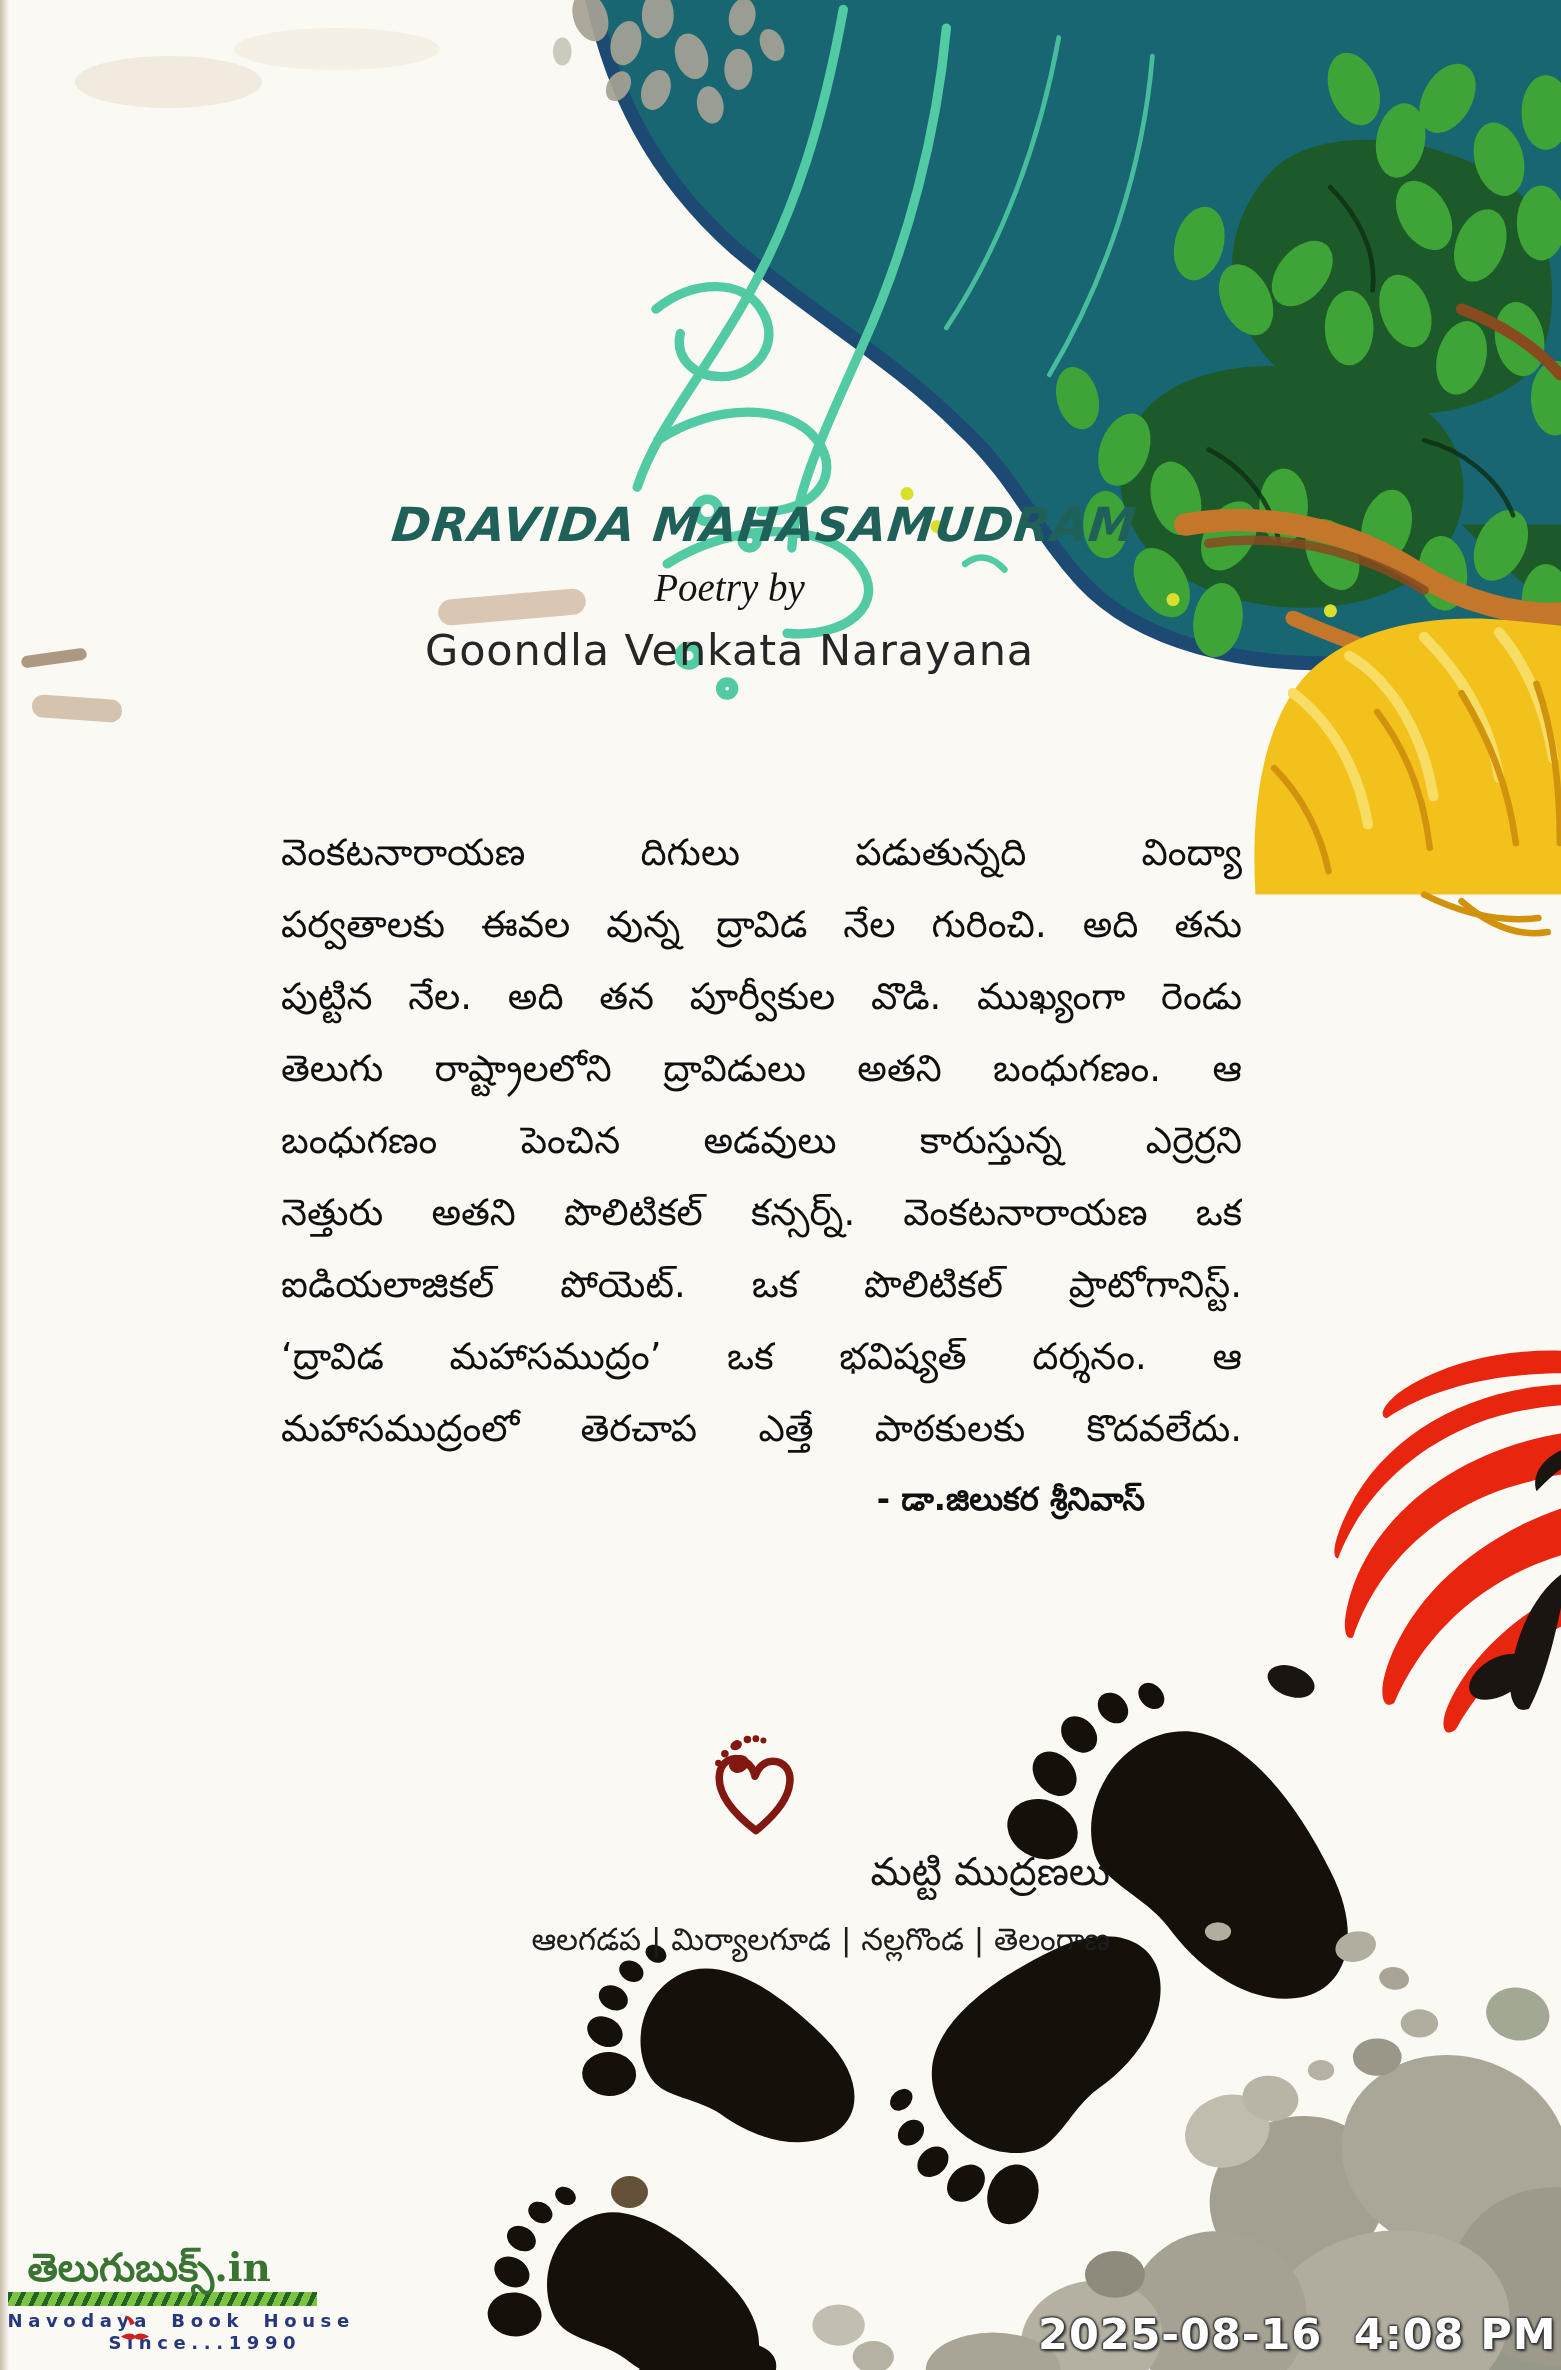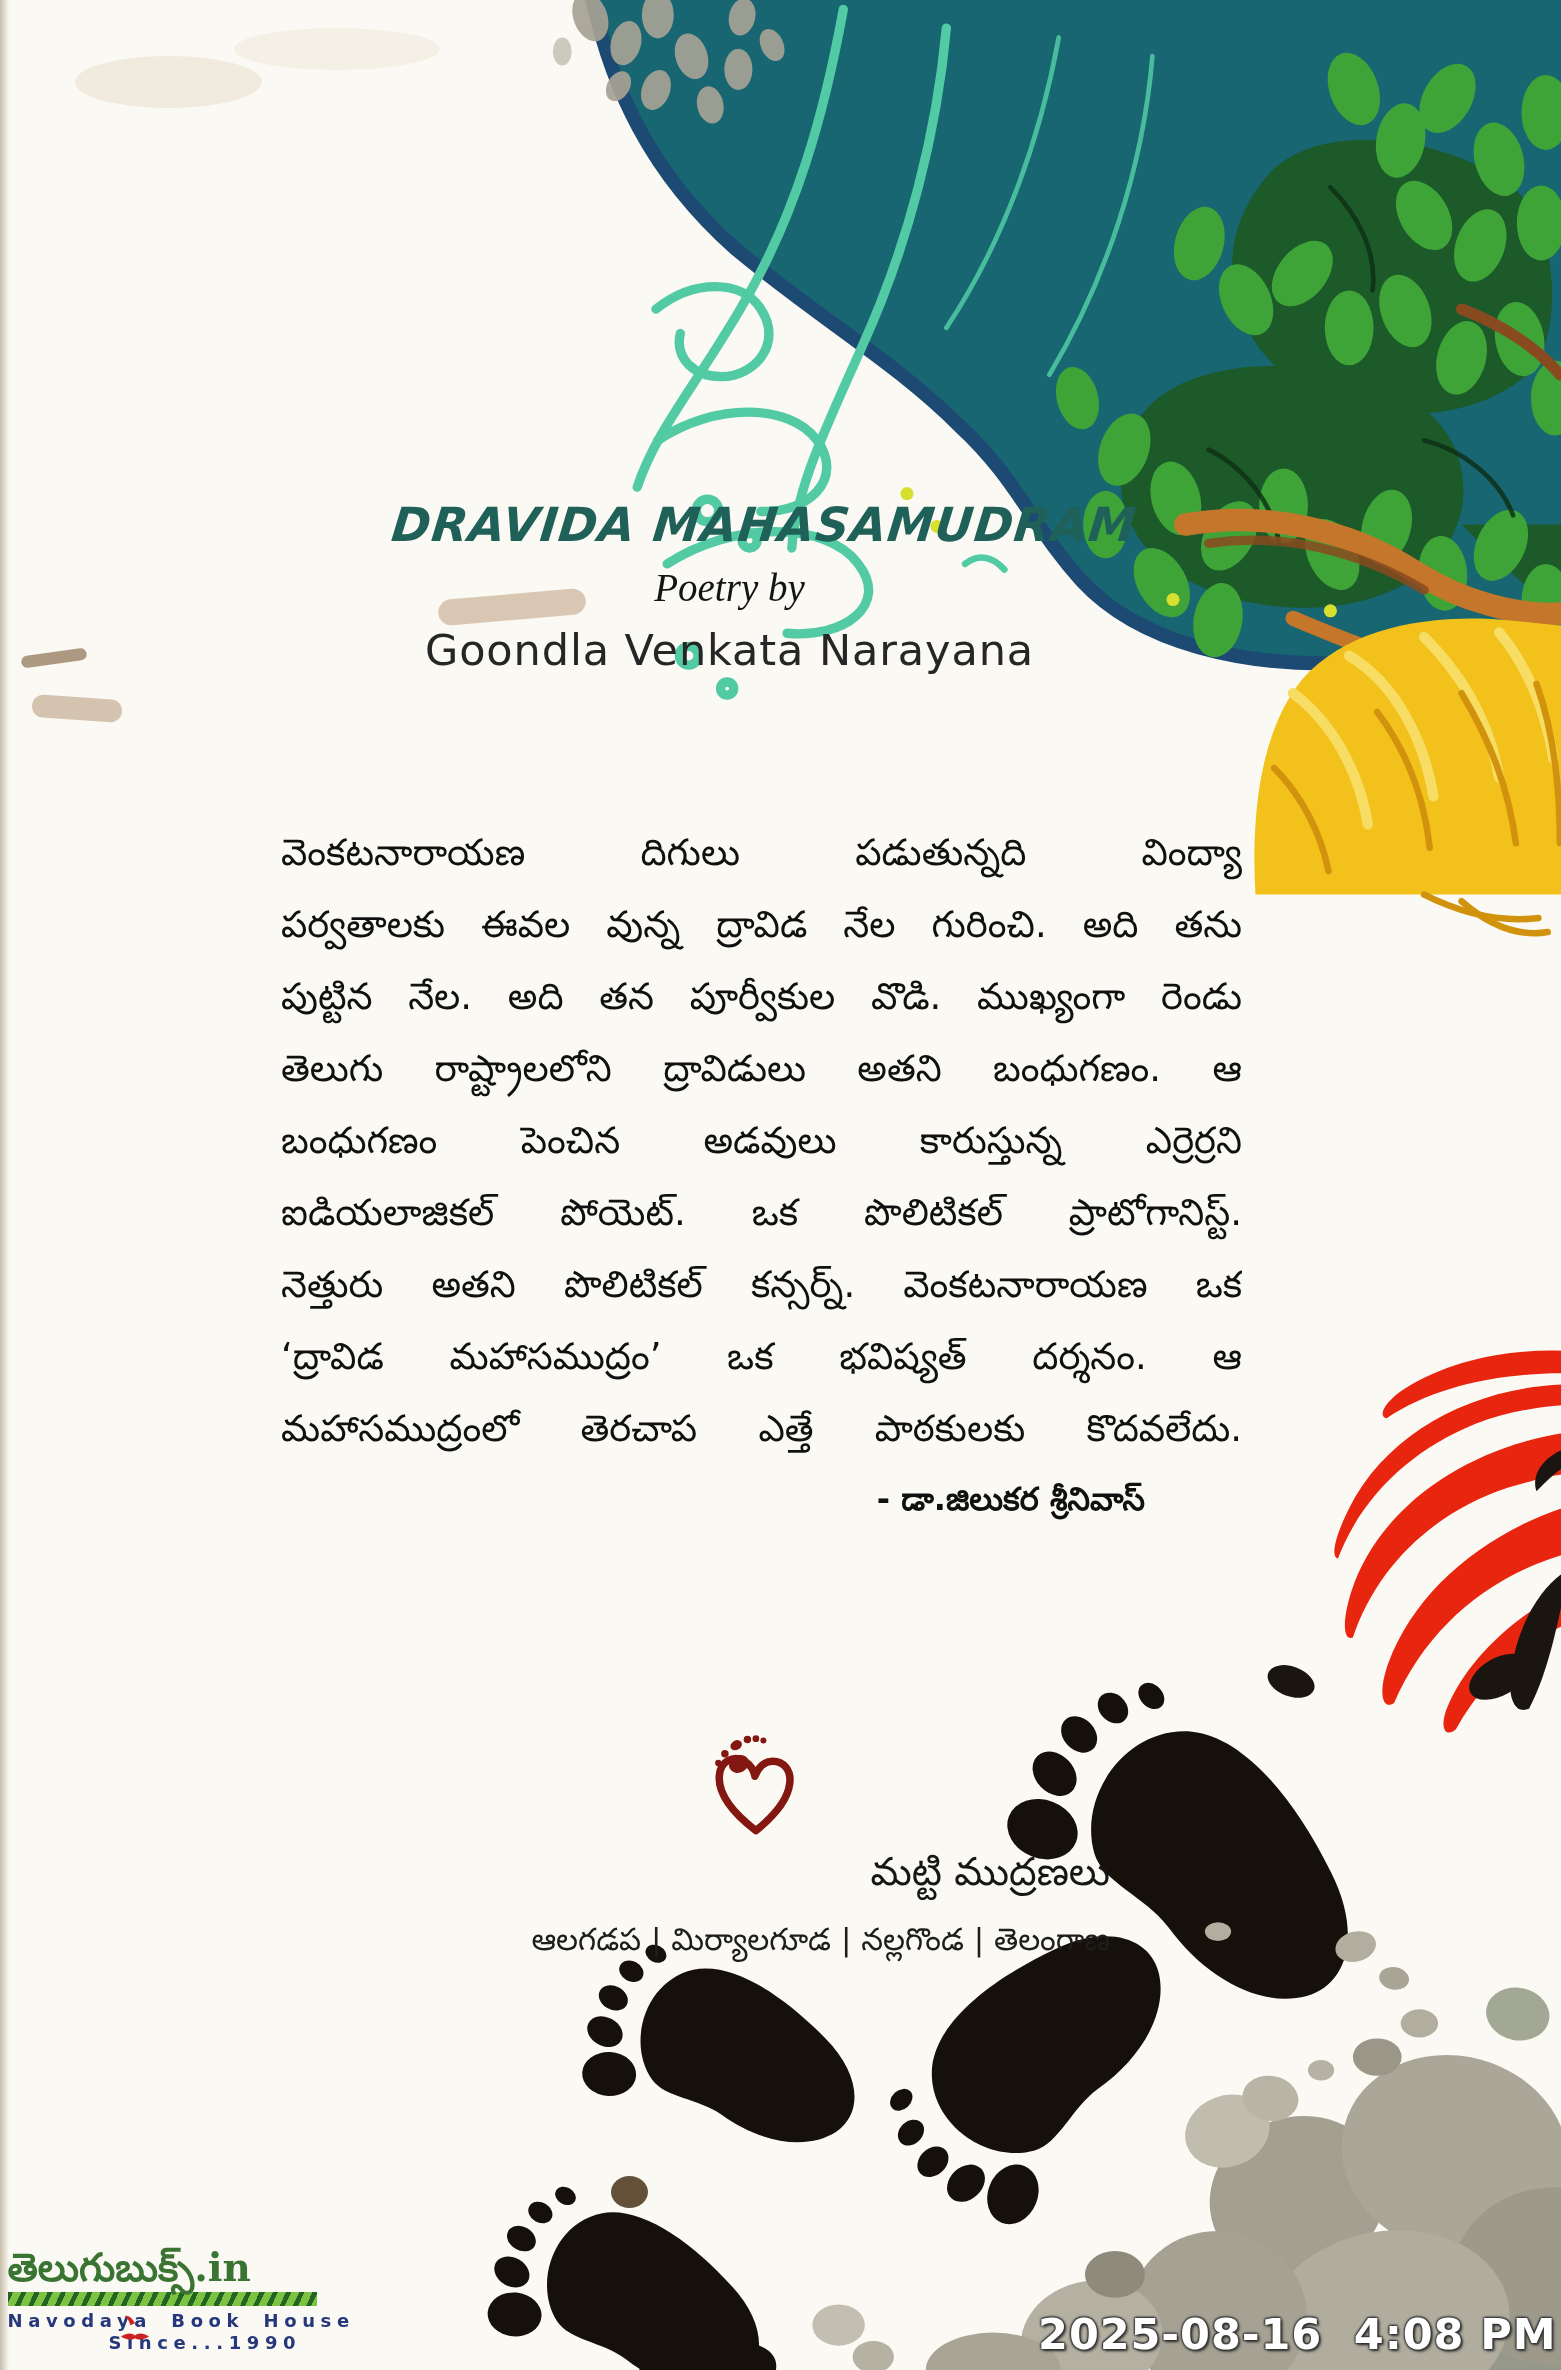--- a/index.html
+++ b/index.html
@@ -32,21 +32,21 @@
 
   
   .publisher{position:absolute;left:398px;top:1733px;width:712px;text-align:right;color:#161616;}
   .publisher .heart{display:block;margin:0 auto;}
   .publisher-name{font-size:39px;margin-top:9.4px;}
   .publisher-locations{font-size:31px;margin-top:17px;color:#1d1d1d;}
 
   
   .watermark{position:absolute;left:7.5px;top:2245px;width:323px;}
   .wm-site{font-family:"DejaVu Serif",serif;font-weight:bold;font-size:39px;color:#3a7433;
-    line-height:45px;white-space:nowrap;}
+    line-height:45px;white-space:nowrap;margin-left:20px;}
   .wm-banner{height:14px;width:309px;margin-top:1.9px;background:#7dc242;
     background-image:repeating-linear-gradient(115deg,rgba(24,90,30,.9) 0 4.7px,rgba(125,194,66,0) 4.7px 12px);}
   .wm-store{font-size:18px;font-weight:bold;color:#27377c;letter-spacing:5.6px;word-spacing:7.5px;
     margin-top:3.7px;white-space:nowrap;}
   .wm-since{font-size:18px;font-weight:bold;color:#27377c;letter-spacing:5.6px;
     margin-top:1.9px;padding-left:101px;white-space:nowrap;}
   .wm-bird{position:absolute;left:111px;top:69px;}
 
   
   .timestamp{position:absolute;right:5.6px;bottom:11px;font-size:43px;font-weight:bold;color:#ffffff;
@@ -234,22 +234,22 @@
   <div class="poetry-by">Poetry by</div>
   <div class="author">Goondla Venkata Narayana</div>
 </div>
 
 <div class="blurb">
   <div class="blurb-line">వెంకటనారాయణ దిగులు పడుతున్నది వింద్యా</div>
   <div class="blurb-line">పర్వతాలకు ఈవల వున్న ద్రావిడ నేల గురించి. అది తను</div>
   <div class="blurb-line">పుట్టిన నేల. అది తన పూర్వీకుల వొడి. ముఖ్యంగా రెండు</div>
   <div class="blurb-line">తెలుగు రాష్ట్రాలలోని ద్రావిడులు అతని బంధుగణం. ఆ</div>
   <div class="blurb-line">బంధుగణం పెంచిన అడవులు కారుస్తున్న ఎర్రెర్రని</div>
+  <div class="blurb-line">నెత్తురు అతని పొలిటికల్ కన్సర్న్. వెంకటనారాయణ ఒక</div>
   <div class="blurb-line">ఐడియలాజికల్ పోయెట్. ఒక పొలిటికల్ ప్రాటోగానిస్ట్.</div>
-  <div class="blurb-line">నెత్తురు అతని పొలిటికల్ కన్సర్న్. వెంకటనారాయణ ఒక</div>
   <div class="blurb-line">‘ద్రావిడ మహాసముద్రం’ ఒక భవిష్యత్ దర్శనం. ఆ</div>
   <div class="blurb-line" style="text-align-last:justify;">మహాసముద్రంలో తెరచాప ఎత్తే పాఠకులకు కొదవలేదు.</div>
   <div class="blurb-signature">- డా.జిలుకర శ్రీనివాస్</div>
 </div>
 
 <div class="publisher">
   <svg class="heart" width="94" height="107" viewBox="0 0 100 114" xmlns="http://www.w3.org/2000/svg">
     <path d="M 52,104 C 26,84 12,64 13,46 C 14,30 28,23 40,30 C 46,34 50,40 51,46 C 54,37 61,30 70,30 C 82,30 90,40 88,54 C 86,71 72,88 52,104 Z" fill="none" stroke="#831712" stroke-width="8" stroke-linejoin="round"></path>
     <ellipse cx="34" cy="33" rx="11" ry="9" transform="rotate(-28 34 33)" fill="#831712"></ellipse>
     <circle cx="60" cy="8" r="3.2" fill="#831712"></circle>

